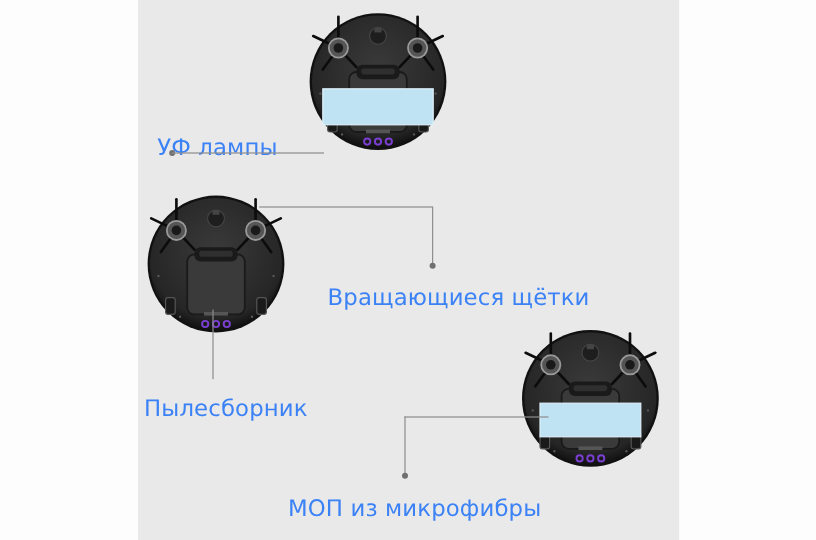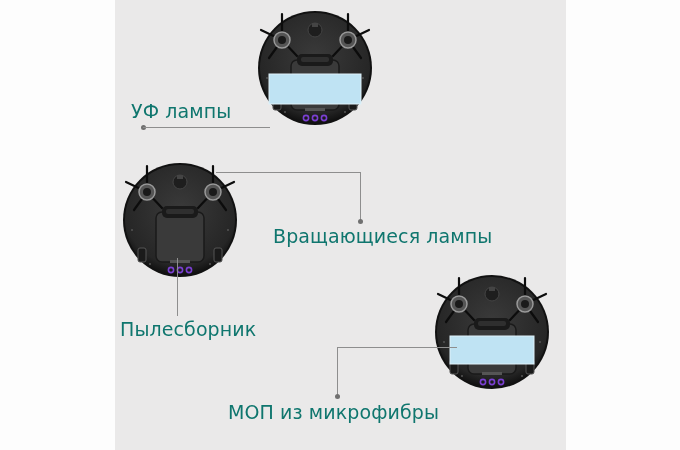--- a/index.html
+++ b/index.html
@@ -5,22 +5,22 @@
     html, body { margin: 0; padding: 0; }
     body {
       width: 680px; height: 450px; background: #fdfdfd; position: relative; overflow: hidden;
       font-family: "DejaVu Sans", "Liberation Sans", sans-serif;
     }
     .panel {
       position: absolute; left: 115px; top: 0; width: 451px; height: 450px;
       background: #eae9e9;
     }
     .label {
-      position: absolute; color: #0f766e; font-size: 19px; letter-spacing: 0.1px;
-      white-space: nowrap; font-weight: 400;
+      position: absolute; color: #3b82f6; font-size: 19px; letter-spacing: 0.1px;
+      white-space: nowrap; font-weight: 400; margin-top: 12px;
     }
     .hline { position: absolute; height: 1px; background: #8e8e8e; }
     .vline { position: absolute; width: 1px; background: #8e8e8e; }
     .dot { position: absolute; width: 5px; height: 5px; border-radius: 50%; background: #707070; }
     .robot { position: absolute; }
   </style>
 </head>
 <body>
 
 <div class="panel"></div>
@@ -98,21 +98,21 @@
   </svg>
 </div>
 
 <div class="label" style="left:131px; top:100px;">УФ лампы</div>
 <div class="dot" style="left:141px; top:125px;"></div>
 <div class="hline" style="left:143px; top:127px; width:127px;"></div>
 
 <div class="hline" style="left:216px; top:172px; width:144px;"></div>
 <div class="vline" style="left:360px; top:172px; height:49px;"></div>
 <div class="dot" style="left:358px; top:219px;"></div>
-<div class="label" style="left:273px; top:225px;">Вращающиеся лампы</div>
+<div class="label" style="left:273px; top:225px;">Вращающиеся щётки</div>
 
 <div class="vline" style="left:177px; top:258px; height:58px;"></div>
 <div class="label" style="left:120px; top:318px;">Пылесборник</div>
 
 <div class="hline" style="left:337px; top:347px; width:120px;"></div>
 <div class="vline" style="left:337px; top:347px; height:48px;"></div>
 <div class="dot" style="left:335px; top:394px;"></div>
-<div class="label" style="left:228px; top:401px;">МОП из микрофибры</div>
+<div class="label" style="left:240px; top:401px;">МОП из микрофибры</div>
 
 </body></html>

